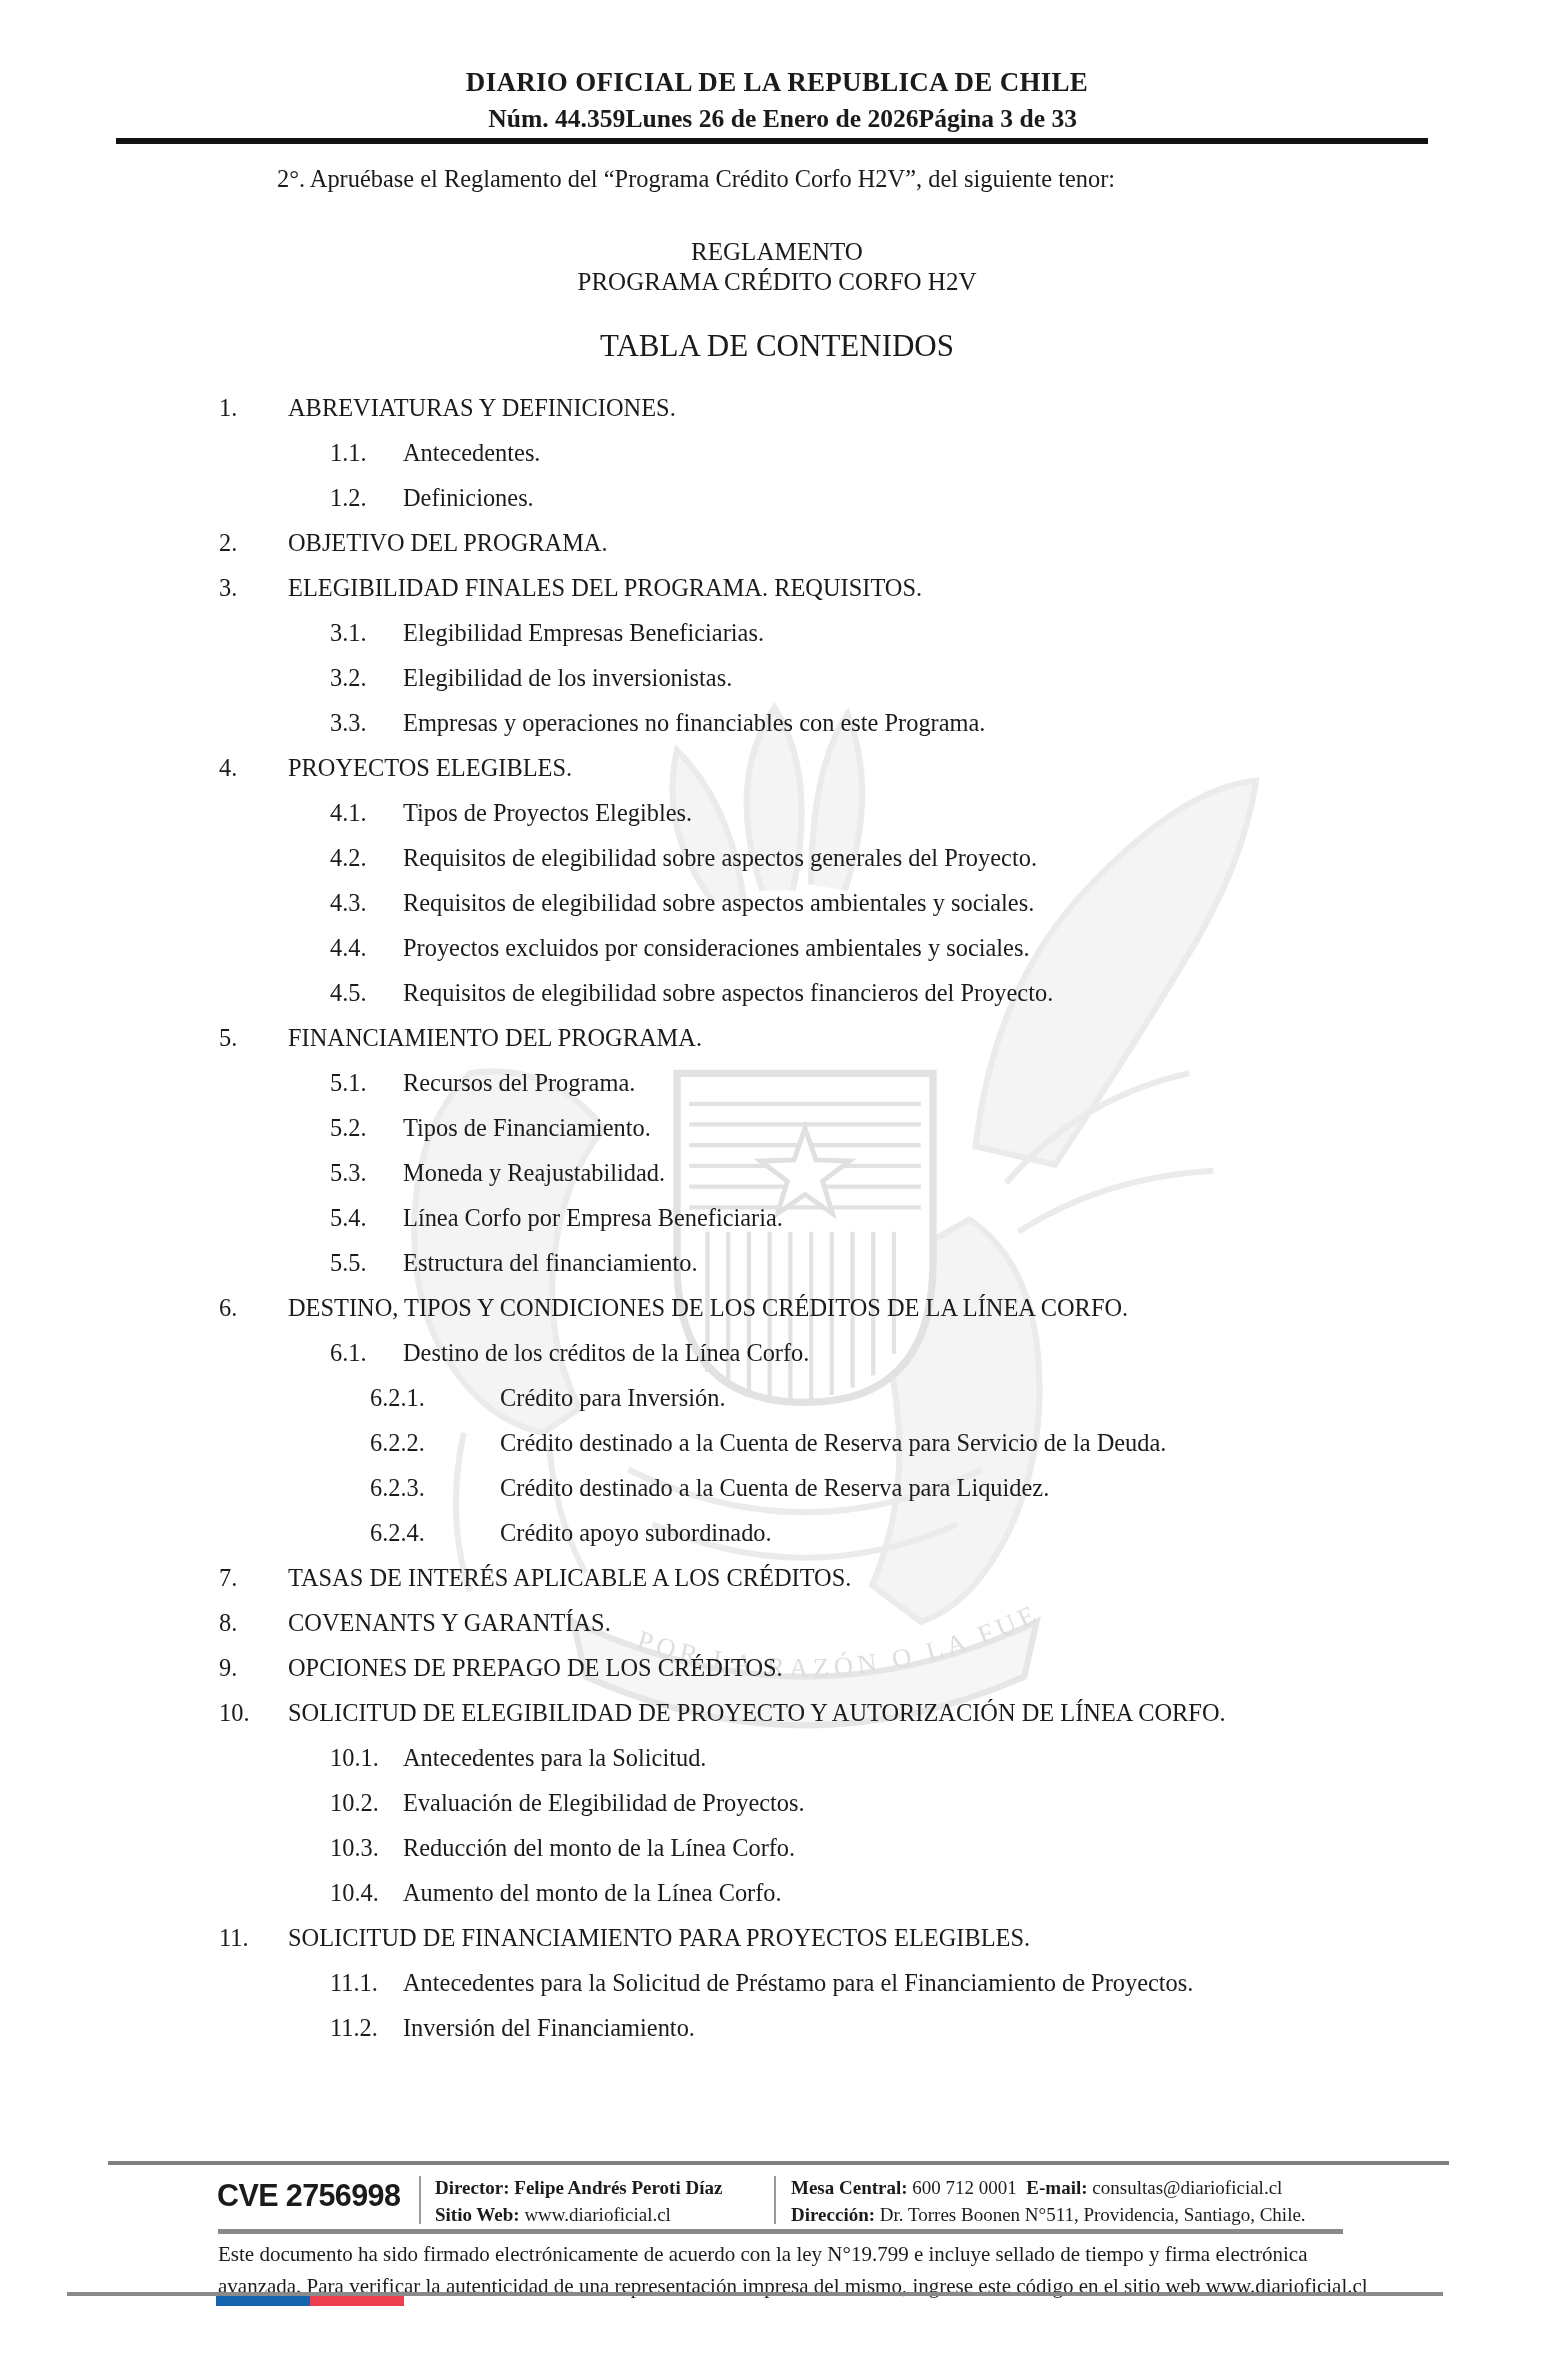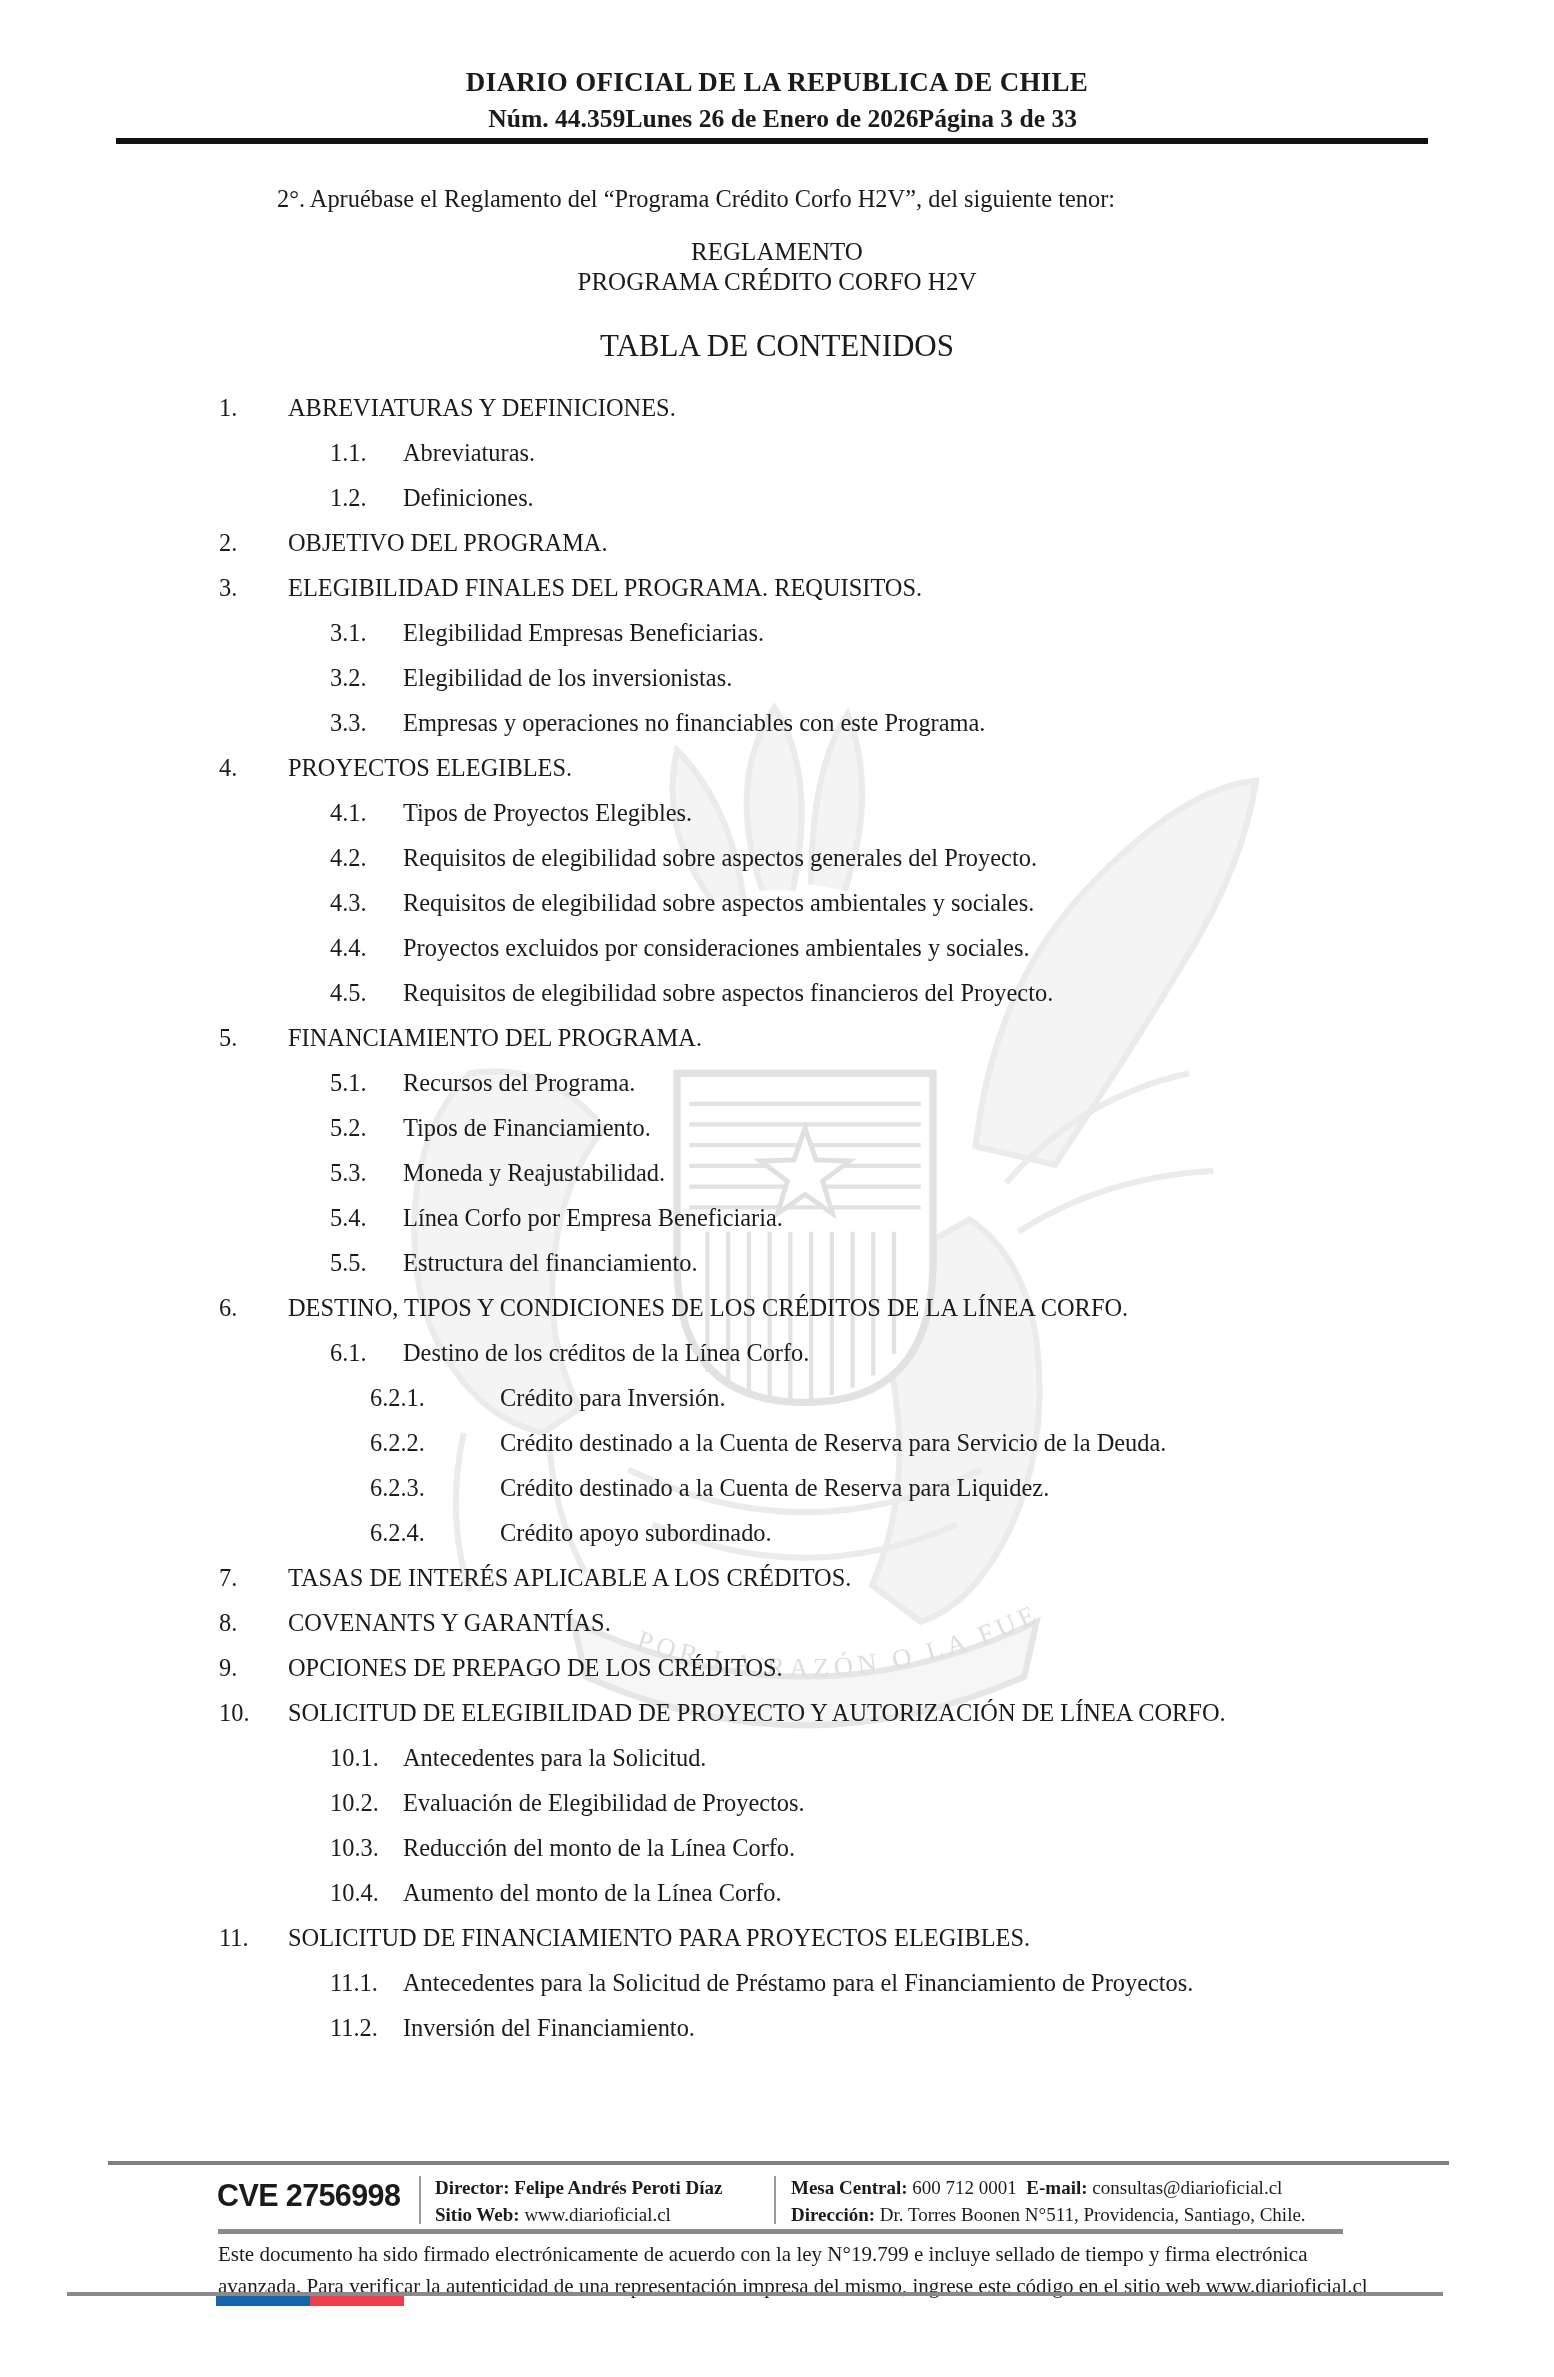--- a/index.html
+++ b/index.html
@@ -25,21 +25,21 @@
   }
   .mi-left{text-align:right;}
   .mi-center{text-align:center;}
   .mi-right{text-align:left;}
   .header-rule{
     position:absolute; top:138px; left:116px; width:1312px; height:5.5px;
     background:#121212;
   }
   
   .intro{
-    position:absolute; top:184px; left:277px; right:122px;
+    position:absolute; top:164px; left:277px; right:122px;
     font-size:24.4px; line-height:1.2;
   }
   
   .doc-title{
     position:absolute; top:237px; left:0; width:100%;
     text-align:center; font-size:25px; line-height:30px;
   }
   .toc-heading{
     position:absolute; top:328px; left:0; width:100%;
     text-align:center; font-size:31px;
@@ -135,21 +135,21 @@
 
   <div class="doc-title">
     <div>REGLAMENTO</div>
     <div>PROGRAMA CRÉDITO CORFO H2V</div>
   </div>
 
   <div class="toc-heading">TABLA DE CONTENIDOS</div>
 
   <div class="toc">
       <div class="toc-row lvl1"><span class="toc-num">1.</span><span class="toc-label">ABREVIATURAS Y DEFINICIONES.</span></div>
-      <div class="toc-row lvl2"><span class="toc-num">1.1.</span><span class="toc-label">Abreviaturas.</span></div>
+      <div class="toc-row lvl2"><span class="toc-num">1.1.</span><span class="toc-label">Antecedentes.</span></div>
       <div class="toc-row lvl2"><span class="toc-num">1.2.</span><span class="toc-label">Definiciones.</span></div>
       <div class="toc-row lvl1"><span class="toc-num">2.</span><span class="toc-label">OBJETIVO DEL PROGRAMA.</span></div>
       <div class="toc-row lvl1"><span class="toc-num">3.</span><span class="toc-label">ELEGIBILIDAD FINALES DEL PROGRAMA. REQUISITOS.</span></div>
       <div class="toc-row lvl2"><span class="toc-num">3.1.</span><span class="toc-label">Elegibilidad Empresas Beneficiarias.</span></div>
       <div class="toc-row lvl2"><span class="toc-num">3.2.</span><span class="toc-label">Elegibilidad de los inversionistas.</span></div>
       <div class="toc-row lvl2"><span class="toc-num">3.3.</span><span class="toc-label">Empresas y operaciones no financiables con este Programa.</span></div>
       <div class="toc-row lvl1"><span class="toc-num">4.</span><span class="toc-label">PROYECTOS ELEGIBLES.</span></div>
       <div class="toc-row lvl2"><span class="toc-num">4.1.</span><span class="toc-label">Tipos de Proyectos Elegibles.</span></div>
       <div class="toc-row lvl2"><span class="toc-num">4.2.</span><span class="toc-label">Requisitos de elegibilidad sobre aspectos generales del Proyecto.</span></div>
       <div class="toc-row lvl2"><span class="toc-num">4.3.</span><span class="toc-label">Requisitos de elegibilidad sobre aspectos ambientales y sociales.</span></div>

